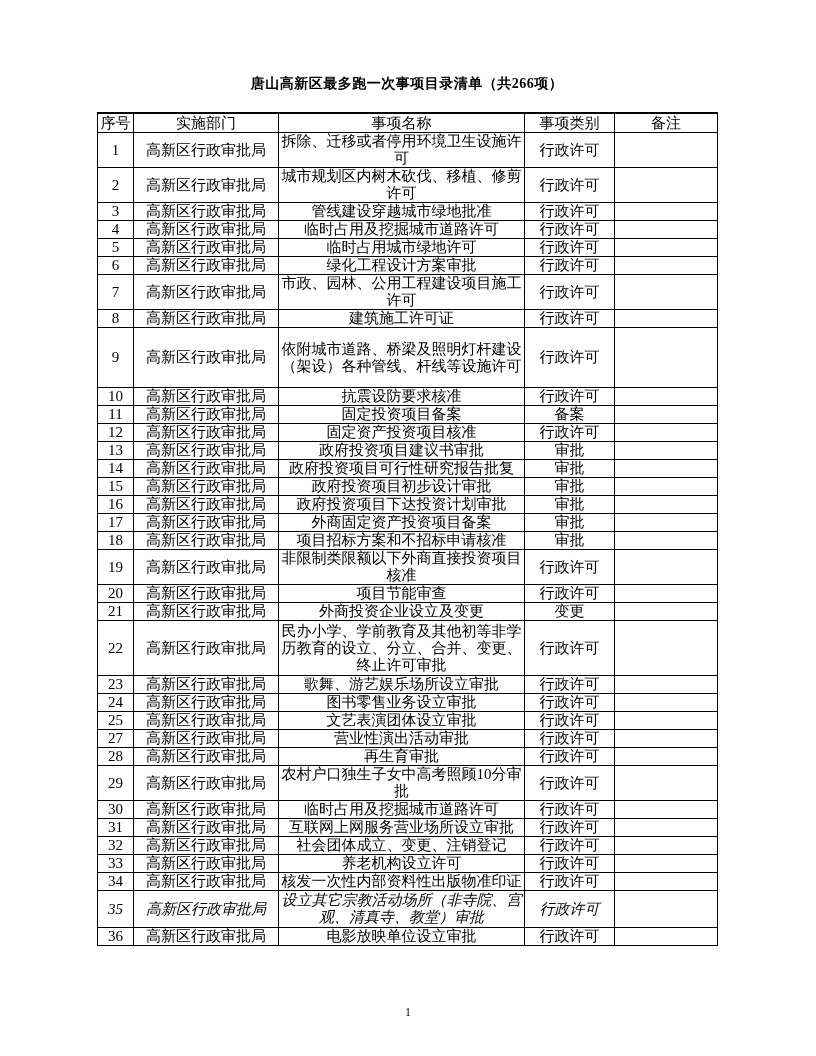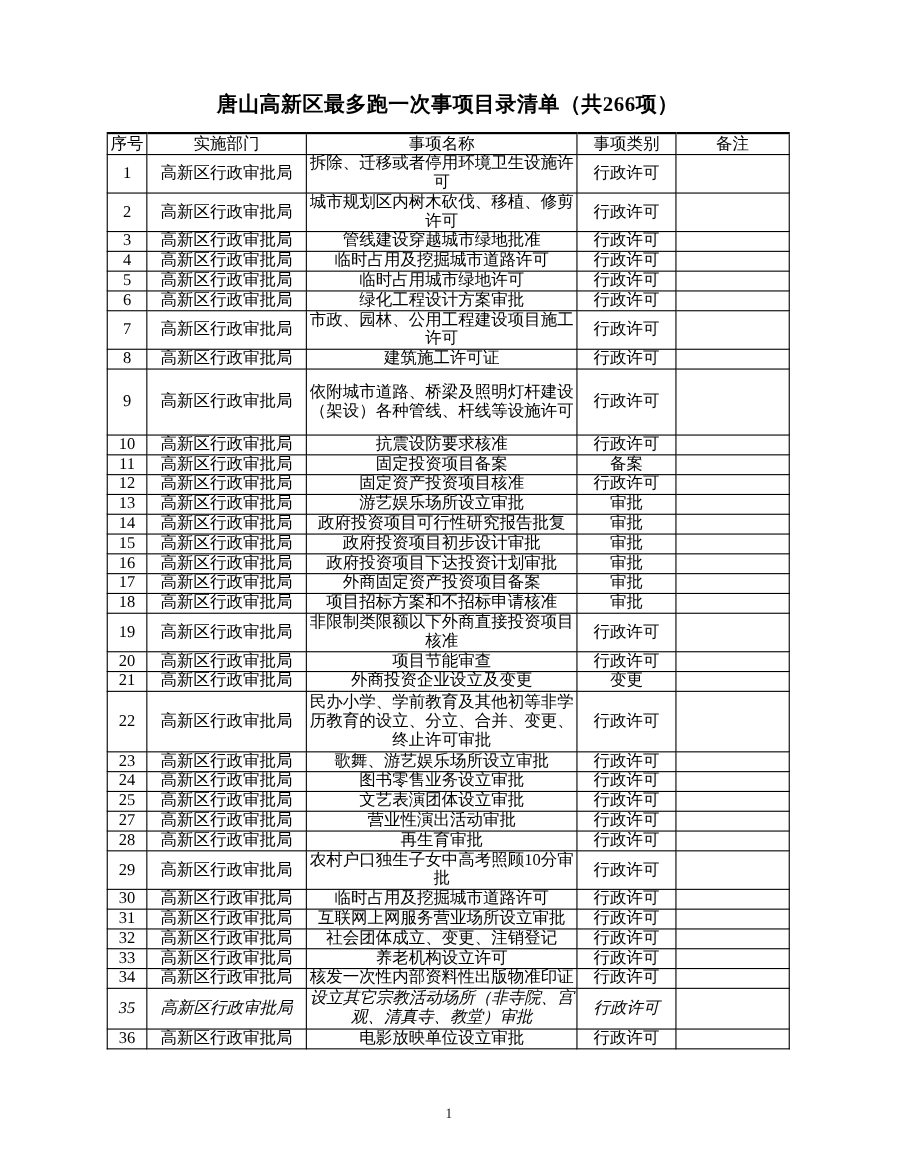--- a/index.html
+++ b/index.html
@@ -10,27 +10,27 @@
     font-family: "Liberation Serif", "DejaVu Serif", serif;
   }
   .page {
     position: relative;
     width: 816px;
     height: 1056px;
     background: #ffffff;
     overflow: hidden;
   }
   .title {
-    margin: 12px;
+    margin: 0;
     padding-top: 72px;
-    padding-bottom: 1px;
+    padding-bottom: 17px;
     margin-left: 97px;
     width: 620px;
     text-align: center;
-    font-size: 19px;
+    font-size: 14px;
     line-height: 23px;
     font-weight: bold;
     letter-spacing: 0.5px;
     white-space: nowrap;
   }
   table.list-table {
     margin-left: 97px;
     width: 620px;
     border-collapse: collapse;
     table-layout: fixed;
@@ -191,21 +191,21 @@
     <td>12</td>
     <td>高新区行政审批局</td>
     <td>固定资产投资项目核准</td>
     <td>行政许可</td>
     <td></td>
   </tr>
 
   <tr>
     <td>13</td>
     <td>高新区行政审批局</td>
-    <td>游艺娱乐场所设立审批</td>
+    <td>政府投资项目建议书审批</td>
     <td>审批</td>
     <td></td>
   </tr>
 
   <tr>
     <td>14</td>
     <td>高新区行政审批局</td>
     <td>政府投资项目可行性研究报告批复</td>
     <td>审批</td>
     <td></td>

